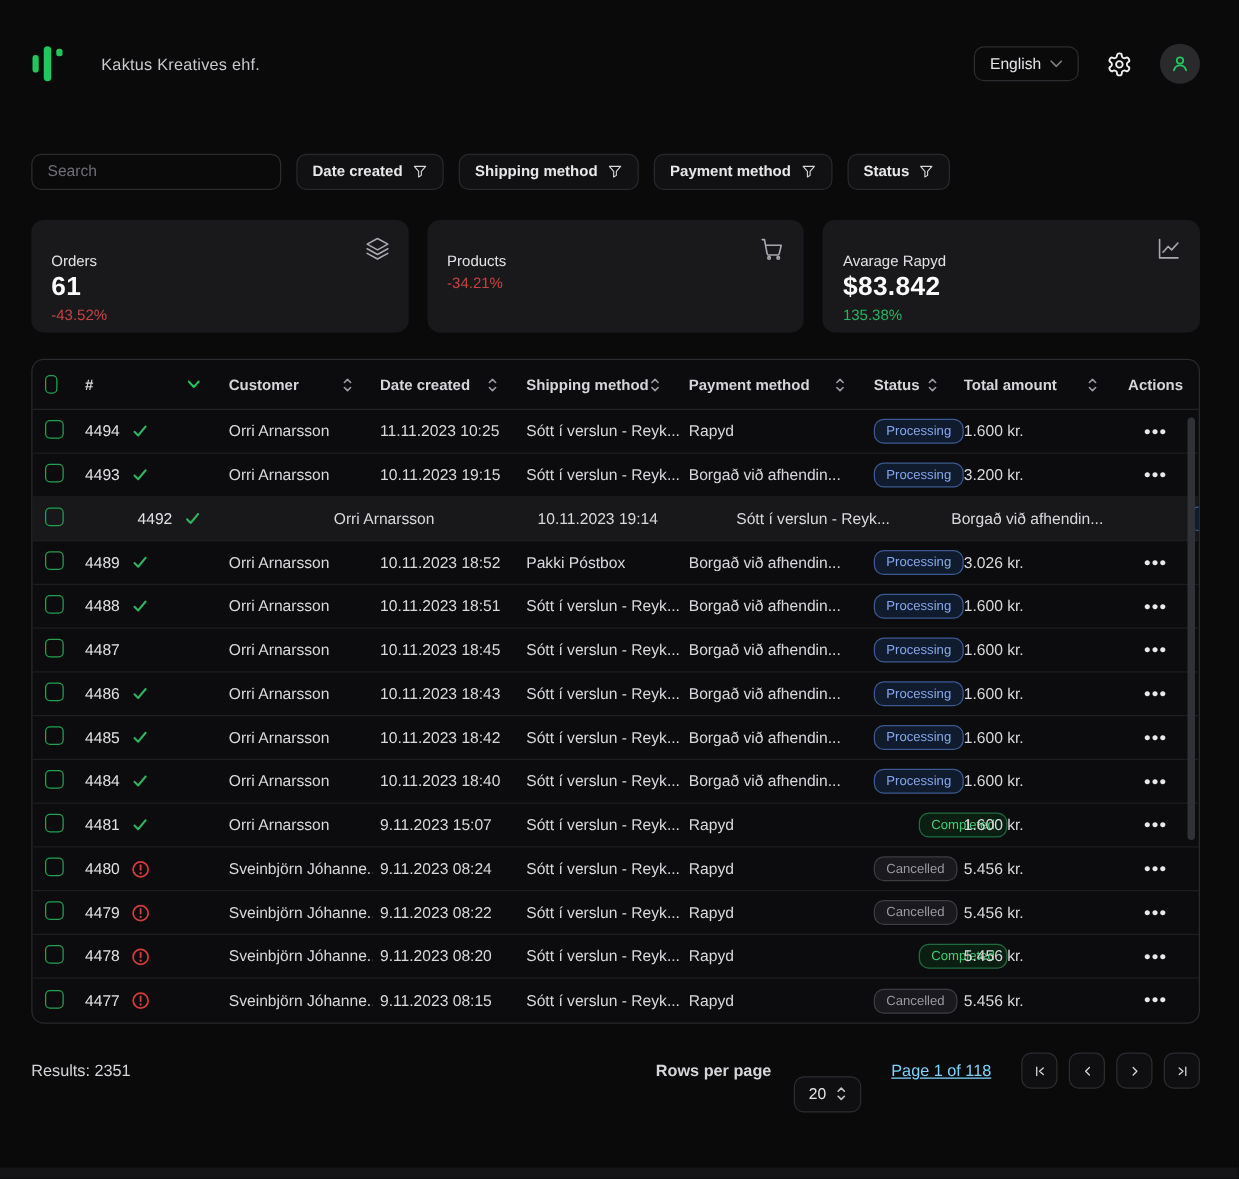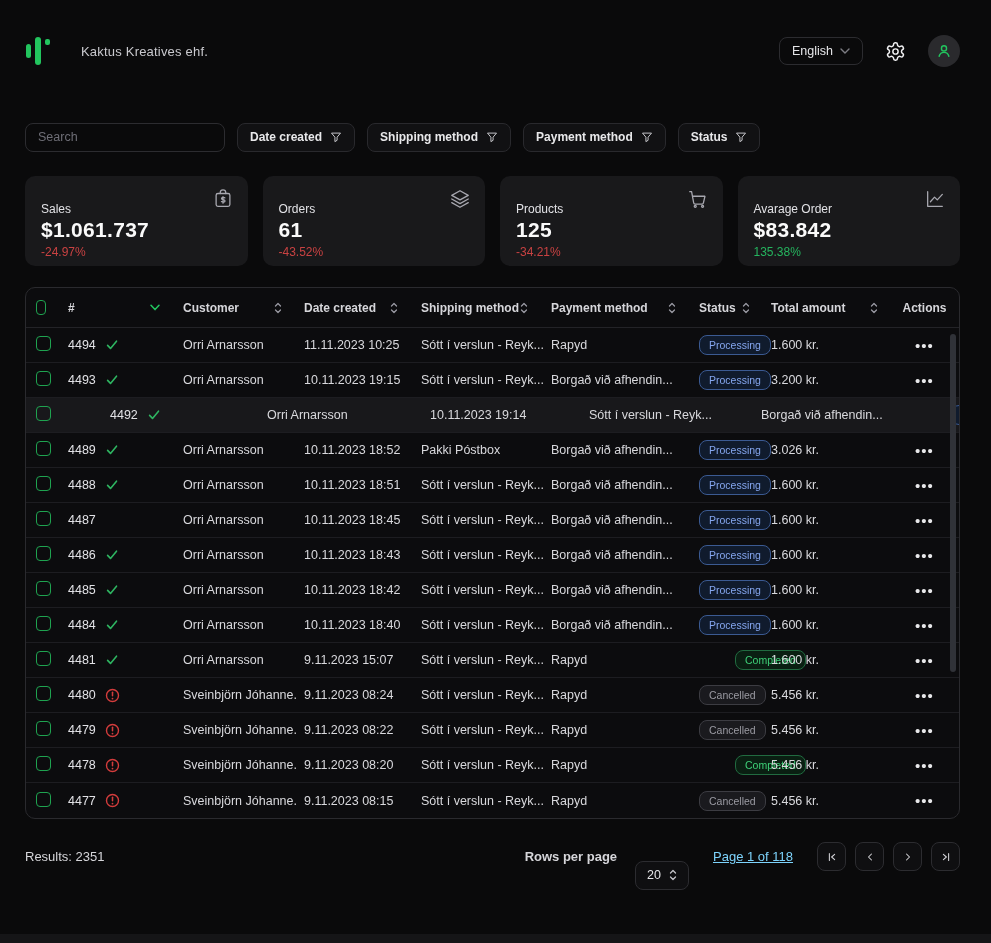--- a/index.html
+++ b/index.html
@@ -140,61 +140,48 @@
         <svg width="12" height="12" viewBox="0 0 20 20" fill="none" stroke="#d8d8dc" stroke-width="1.5" stroke-linejoin="round">
             <path d="M2.5 3.5h15l-5.7 6.8v5.2l-3.6 2.2v-7.4L2.5 3.5z"></path>
           </svg>
       </button>
     </div>
 
     <div class="cards">
       <div class="card">
         <span class="card-icon">
           <svg width="22" height="22" viewBox="0 0 24 24" fill="none" stroke="#a8a8b0" stroke-width="1.4" stroke-linecap="round" stroke-linejoin="round">
-            <rect x="4.5" y="6" width="15" height="14" rx="2"></rect>
-              <path d="M9 6V5a3 3 0 0 1 6 0v1"></path>
-              <path d="M12 9.5v7M14 10.8c-.5-.8-3.6-1-3.6.6 0 1.9 3.8.8 3.8 2.8 0 1.6-2.9 1.5-3.9.6"></path>
-          </svg>
-        </span>
-        <div class="stat-label">Sales</div>
-        <div class="stat-value">$1.061.737</div>
-        <div class="stat-change neg">-24.97%</div>
-      </div>
-      <div class="card">
-        <span class="card-icon">
-          <svg width="22" height="22" viewBox="0 0 24 24" fill="none" stroke="#a8a8b0" stroke-width="1.4" stroke-linecap="round" stroke-linejoin="round">
             <path d="M12 3 21 8l-9 5-9-5 9-5z"></path>
               <path d="m3 12 9 5 9-5"></path>
               <path d="m3 16 9 5 9-5"></path>
           </svg>
         </span>
         <div class="stat-label">Orders</div>
         <div class="stat-value">61</div>
         <div class="stat-change neg">-43.52%</div>
       </div>
       <div class="card">
         <span class="card-icon">
           <svg width="22" height="22" viewBox="0 0 24 24" fill="none" stroke="#a8a8b0" stroke-width="1.4" stroke-linecap="round" stroke-linejoin="round">
             <circle cx="9" cy="20" r="1.1"></circle>
               <circle cx="17" cy="20" r="1.1"></circle>
               <path d="M3 4h2l2.3 12.2a1.5 1.5 0 0 0 1.5 1.3h7.6a1.5 1.5 0 0 0 1.5-1.2L19.6 9H5.9"></path>
           </svg>
         </span>
         <div class="stat-label">Products</div>
-        <div class="stat-value">125</div>
         <div class="stat-change neg">-34.21%</div>
       </div>
       <div class="card">
         <span class="card-icon">
           <svg width="22" height="22" viewBox="0 0 24 24" fill="none" stroke="#a8a8b0" stroke-width="1.4" stroke-linecap="round" stroke-linejoin="round">
             <path d="M4 4v16h16"></path>
               <path d="m7 15 4.5-5 3 3L20 7"></path>
           </svg>
         </span>
-        <div class="stat-label">Avarage Order</div>
+        <div class="stat-label">Avarage Rapyd</div>
         <div class="stat-value">$83.842</div>
         <div class="stat-change pos">135.38%</div>
       </div>
     </div>
 
     <div class="table">
       <div class="grid thead">
         <div class="th c1">
             <span class="checkbox"></span>
           </div>

